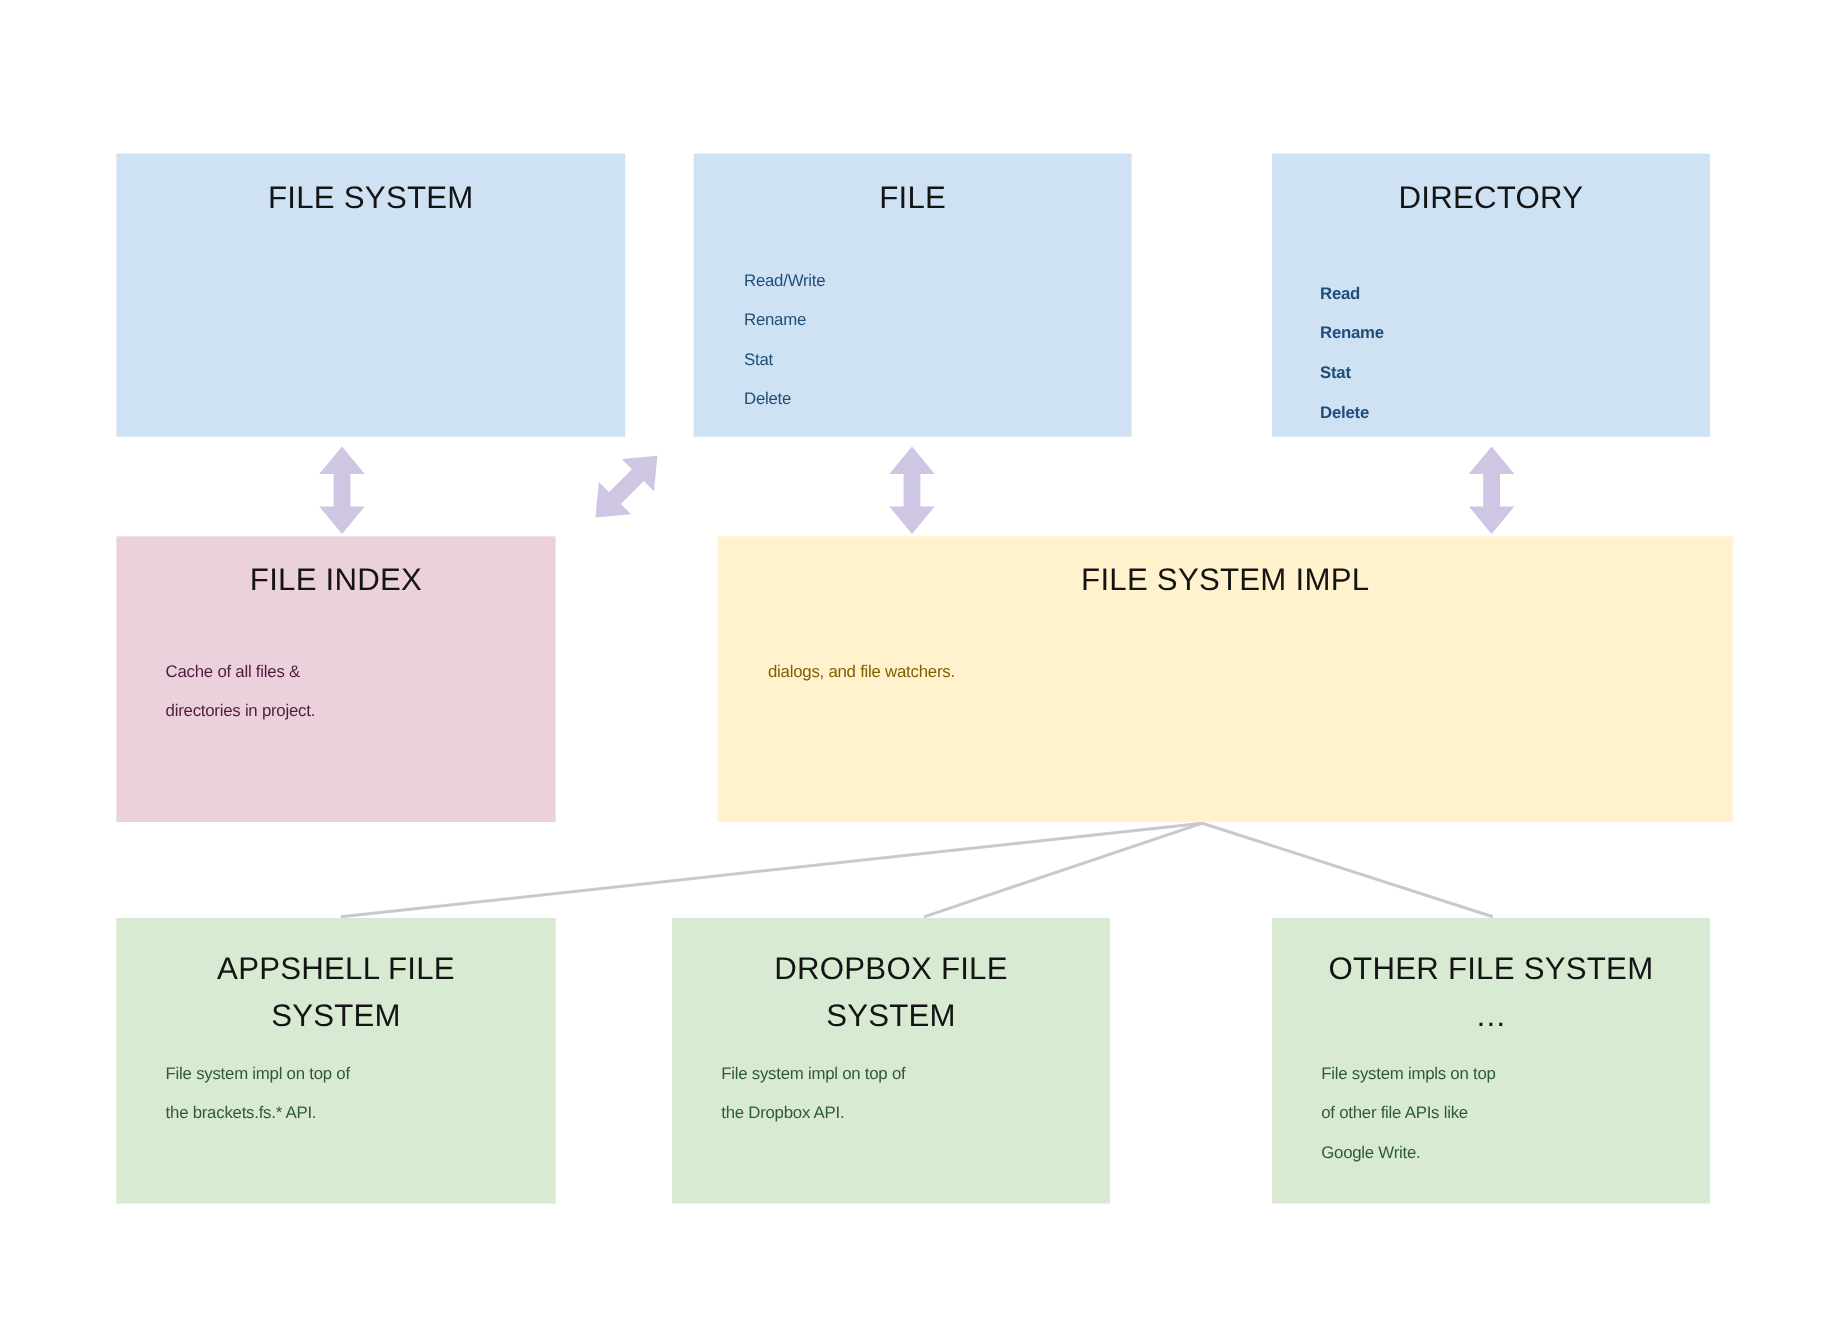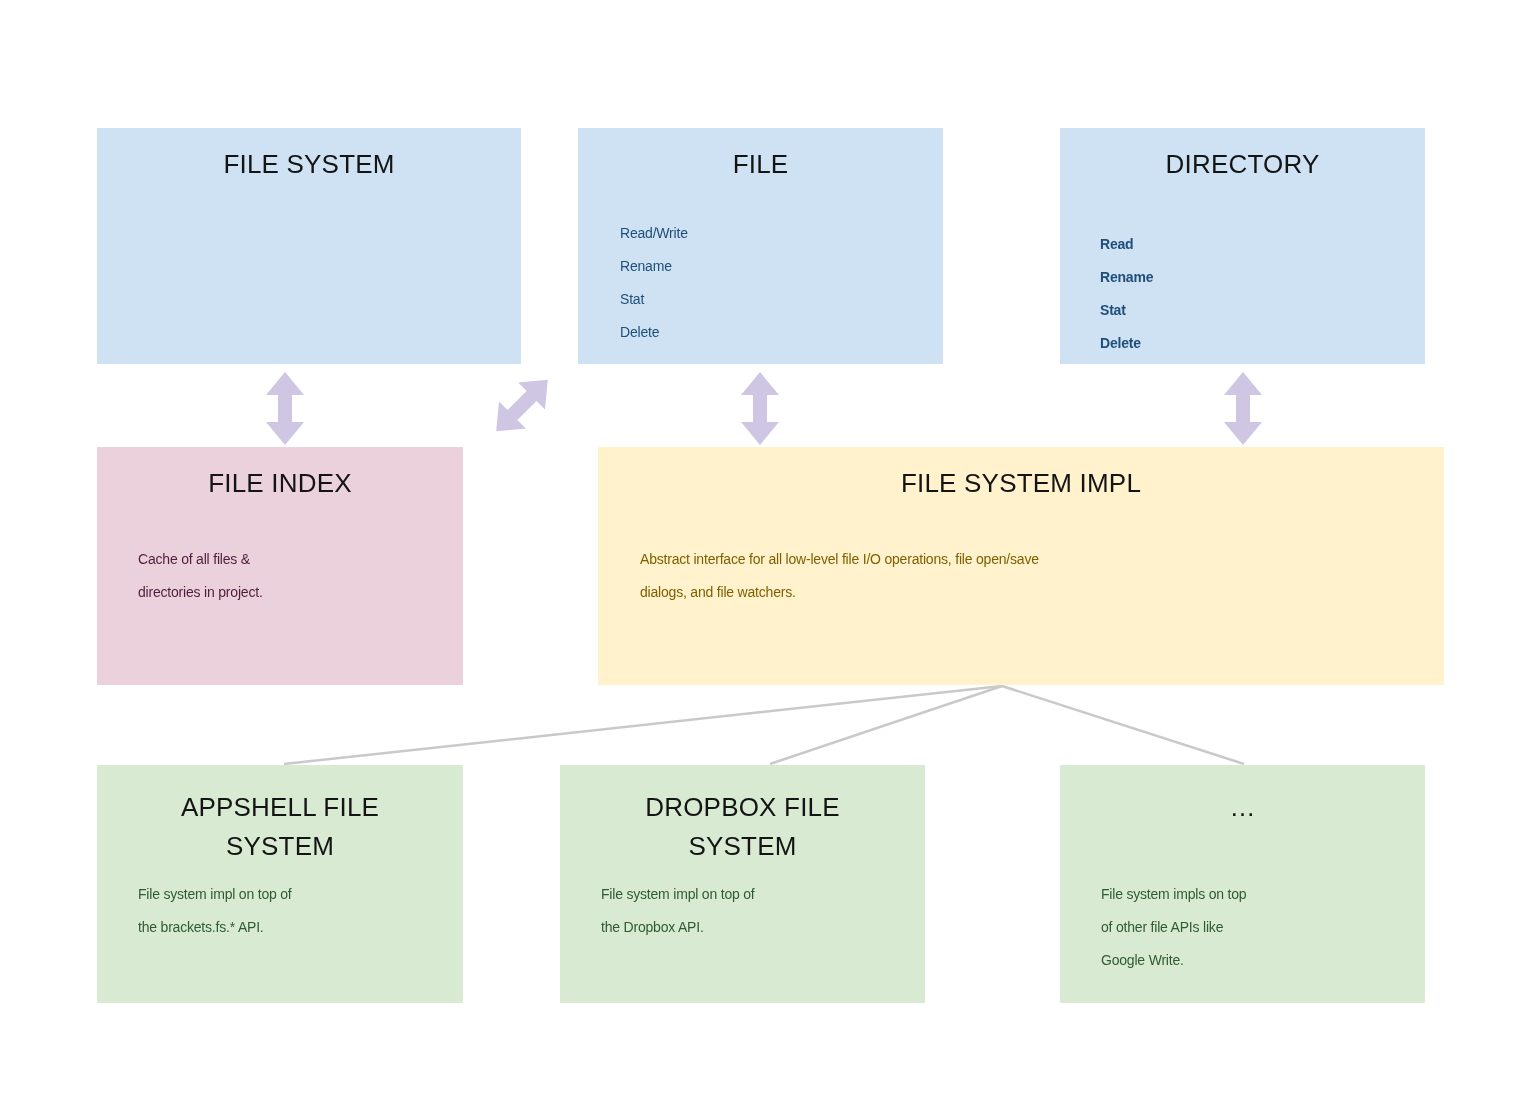--- a/index.html
+++ b/index.html
@@ -107,21 +107,20 @@
     <div class="box-title">FILE INDEX</div>
     <div class="box-body">
       <div class="line">Cache of all files &amp;</div>
       <div class="line">directories in project.</div>
     </div>
   </div>
 
   <div class="node n-impl">
     <div class="box-title">FILE SYSTEM IMPL</div>
     <div class="box-body">
-      <div class="line">Abstract interface for all low-level file I/O operations, file open/save</div>
       <div class="line">dialogs, and file watchers.</div>
     </div>
   </div>
 
   <div class="node n-appshell">
     <div class="box-title green-title">
       <div>APPSHELL FILE</div>
       <div>SYSTEM</div>
     </div>
     <div class="box-body">
@@ -136,20 +135,21 @@
       <div>SYSTEM</div>
     </div>
     <div class="box-body">
       <div class="line">File system impl on top of</div>
       <div class="line">the Dropbox API.</div>
     </div>
   </div>
 
   <div class="node n-other">
     <div class="box-title green-title">
+      <div>OTHER FILE SYSTEM</div>
       <div>…</div>
     </div>
     <div class="box-body">
       <div class="line">File system impls on top</div>
       <div class="line">of other file APIs like</div>
       <div class="line">Google Write.</div>
     </div>
   </div>
 
 </div>

